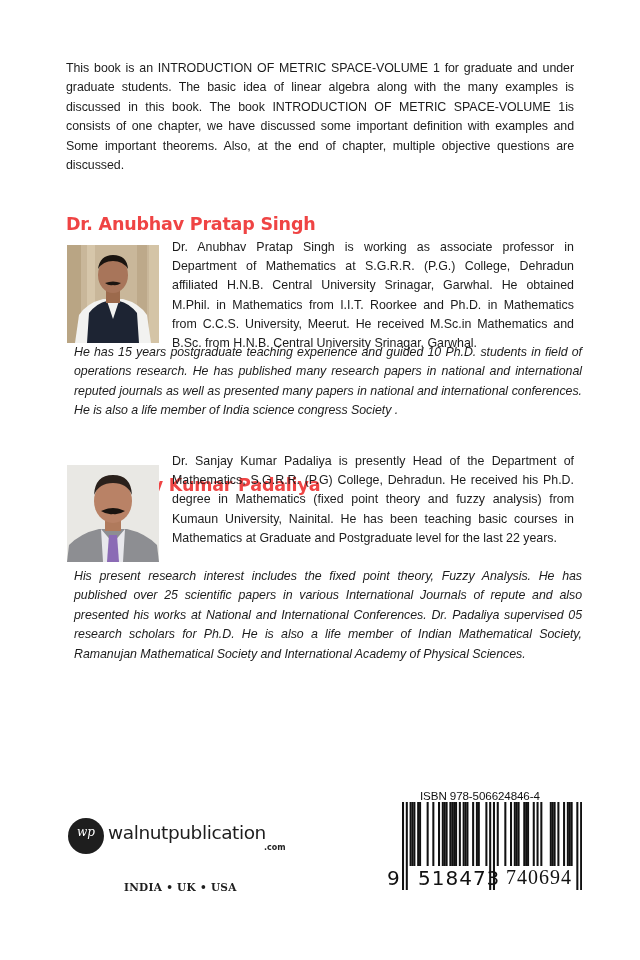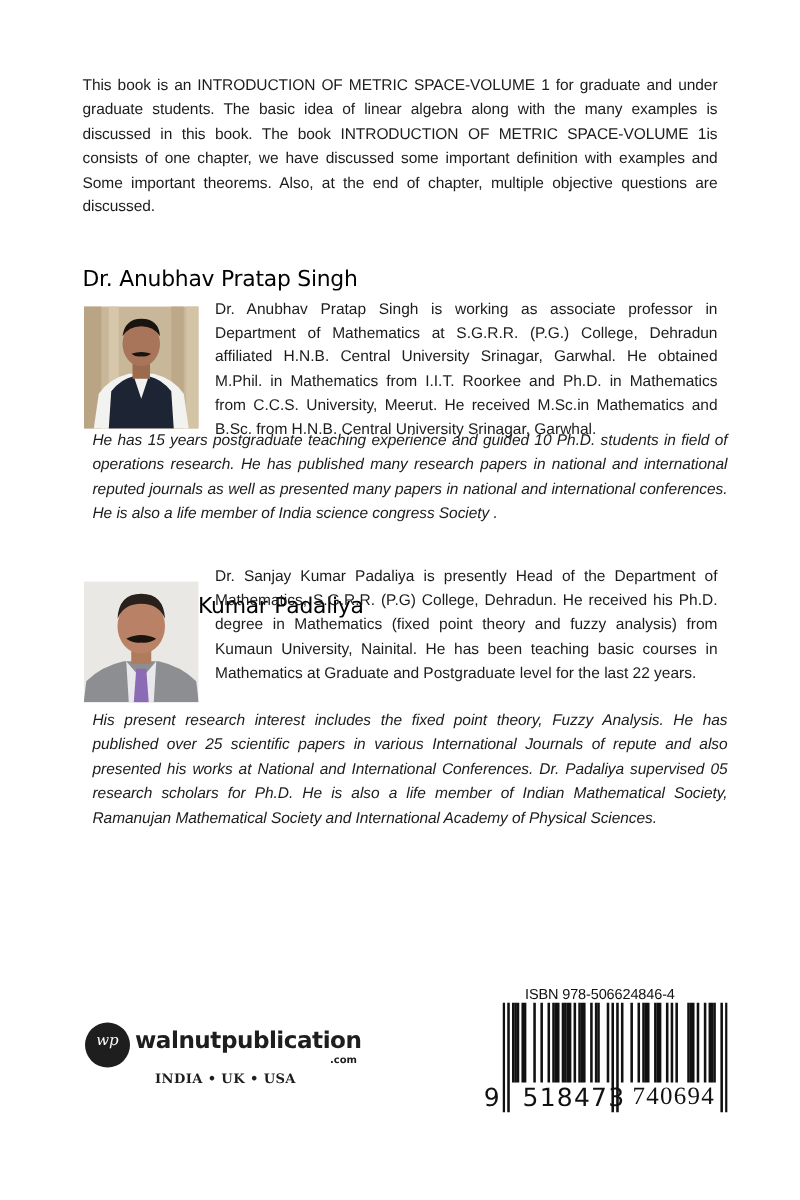--- a/index.html
+++ b/index.html
@@ -9,22 +9,22 @@
     .para {
       position: absolute; left: 66px; width: 508px;
       font-size: 12.4px; line-height: 19.4px; text-align: justify;
       color: #1c1c1c; letter-spacing: -0.05px;
     }
     .para.full { left: 74px; width: 508px; font-style: italic; }
     #intro { top: 59px; }
 
     .author-name {
       position: absolute; left: 66px;
-      font-family: "DejaVu Sans", sans-serif; font-weight: normal;
-      font-size: 17.5px; color: #000000; letter-spacing: -0.2px;
+      font-family: "DejaVu Sans", sans-serif; font-weight: bold;
+      font-size: 17.5px; color: #ef4444; letter-spacing: -0.2px;
     }
     #a1-name { top: 214px; }
     #a2-name { top: 434px; margin-top: 41px; }
 
     .photo {
       position: absolute; left: 67px; width: 92px; height: 98px; overflow: hidden;
     }
     #a1-photo { top: 245px; height: 98px; }
     #a2-photo { top: 465px; height: 97px; }
 
@@ -33,23 +33,23 @@
       font-size: 12.4px; line-height: 19.2px; text-align: justify; color: #1c1c1c;
     }
     #a1-bio { top: 238px; }
     #a1-more { top: 343px; }
     #a2-bio { top: 431px; margin-top: 21px; }
     #a2-more { top: 567px; }
 
     
     .pub-logo { position: absolute; left: 68px; top: 818px; width: 36px; height: 36px; border-radius: 50%; background: #1e1e1e; }
     .pub-logo span { position: absolute; left: 0; top: 7px; width: 36px; text-align: center; color: #fff; font-family: "DejaVu Serif", serif; font-style: italic; font-size: 12px; }
-    .pub-name { position: absolute; left: 108px; top: 822px; font-family: "DejaVu Sans", sans-serif; font-weight: bold; font-size: 18.5px; color: #1e1e1e; letter-spacing: -0.4px; }
+    .pub-name { position: absolute; left: 108px; top: 822px; font-family: "DejaVu Sans", sans-serif; font-weight: normal; font-size: 18.5px; color: #1e1e1e; letter-spacing: -0.4px; }
     .pub-com { position: absolute; left: 264px; top: 843px; font-family: "DejaVu Sans", sans-serif; font-weight: bold; font-size: 8px; color: #1e1e1e; }
-    .pub-regions { position: absolute; left: 124px; top: 857px; font-family: "DejaVu Serif", serif; font-weight: bold; font-size: 10.5px; color: #1e1e1e; letter-spacing: 0.3px; }
+    .pub-regions { position: absolute; left: 124px; top: 881px; font-family: "DejaVu Serif", serif; font-weight: bold; font-size: 10.5px; color: #1e1e1e; letter-spacing: 0.3px; }
 
     
     .isbn-text { position: absolute; left: 420px; top: 789px; font-size: 11.6px; color: #111; letter-spacing: -0.1px; }
     #barcode { position: absolute; left: 402px; top: 802px; width: 180px; height: 88px; }
     .bc-digit { position: absolute; font-family: "DejaVu Sans", sans-serif; font-size: 20px; color: #111; top: 866px; }
   </style>
 </head>
 <body>
 
 <p id="intro" class="para">This book is an INTRODUCTION OF METRIC SPACE-VOLUME 1 for graduate and under graduate students. The basic idea of linear algebra along with the many examples is discussed in this book. The book INTRODUCTION OF METRIC SPACE-VOLUME 1is consists of one chapter, we have discussed some important definition with examples and Some important theorems. Also, at the end of chapter, multiple objective questions are discussed.</p>

